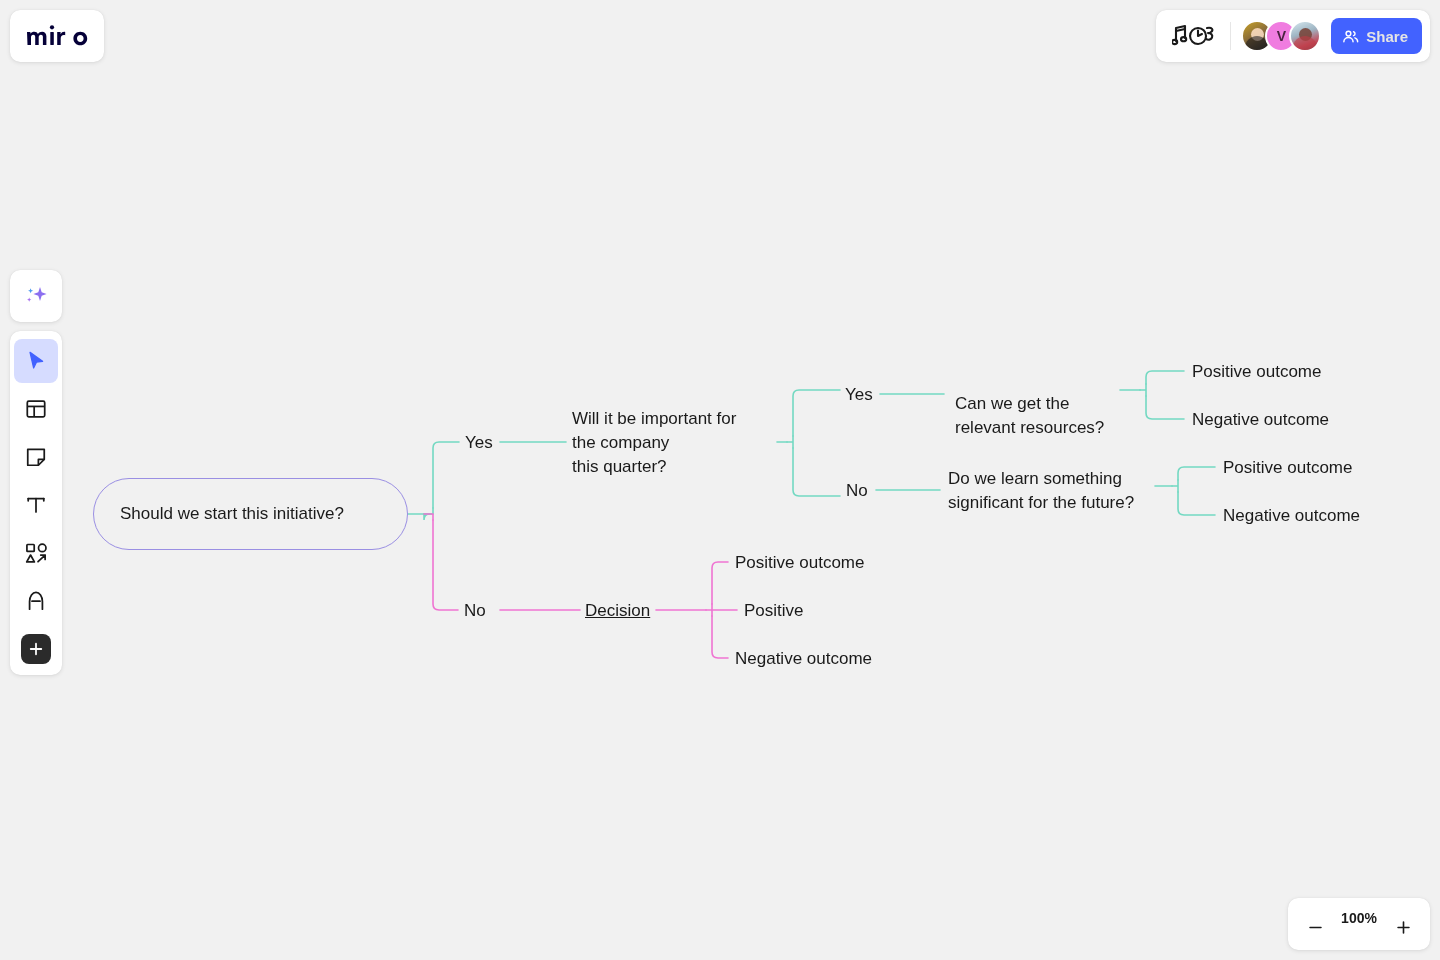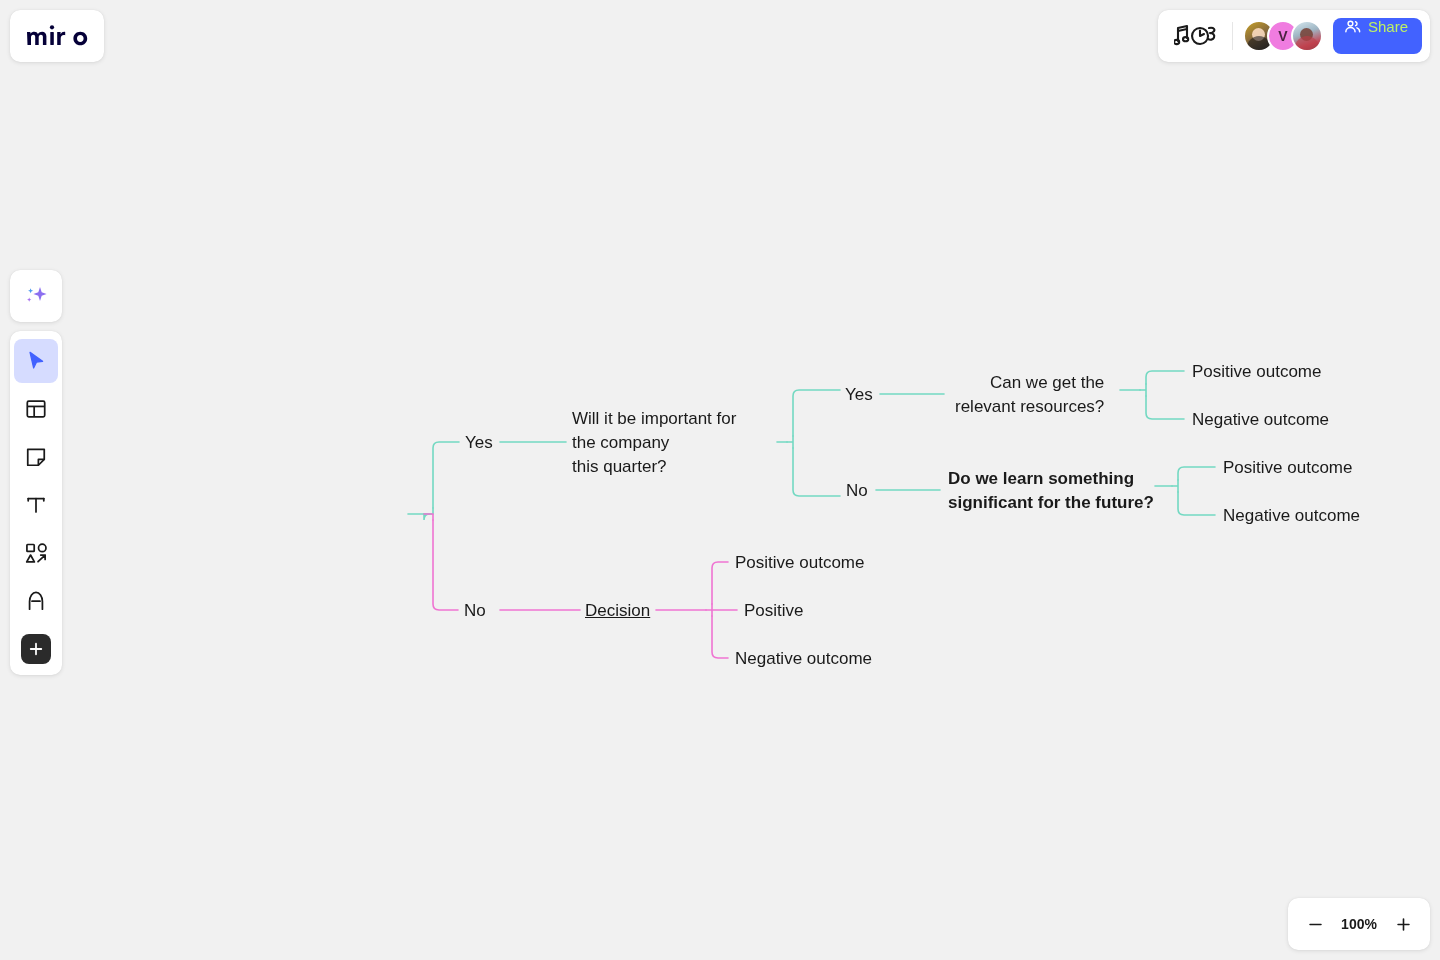--- a/index.html
+++ b/index.html
@@ -67,25 +67,25 @@
   .avatar .body {
     position: absolute; width: 24px; height: 14px; border-radius: 12px 12px 0 0;
     background: rgba(20,20,25,.55); bottom: 0;
   }
   .avatar.a3 .face { background: rgba(120,70,60,.9); }
   .avatar.a3 .body { background: rgba(190,60,70,.6); }
 
   .share-btn {
     height: 36px;
     background: #4262ff;
-    color: #bef264;
+    color: #e5e5e5;
     border-radius: 8px;
-    display: flex; align-items: flex-start; gap: 7px;
+    display: flex; align-items: center; gap: 7px;
     padding: 0 14px 0 11px;
-    font-size: 15px; font-weight: 400;
+    font-size: 15px; font-weight: 700;
     cursor: pointer;
     border: none;
     font-family: "Liberation Sans", sans-serif;
   }
 
   
   .ai-card {
     position: absolute; left: 10px; top: 270px;
     width: 52px; height: 52px;
     background: #ffffff; border-radius: 10px;
@@ -179,39 +179,42 @@
       <path d="M500 610 H580"></path>
 
       <path d="M656 610 H706"></path>
       <path d="M712 604 V568 Q712 562 718 562 H728"></path>
       <path d="M712 616 V652 Q712 658 718 658 H728"></path>
       <path d="M706 610 H712 M712 610 V604 M712 610 V616"></path>
       <path d="M712 610 H737"></path>
     </g>
   </svg>
 
+  <div class="node root" style="left:93px; top:478px; width:315px;">
+    <span>Should we start this initiative?</span>
+  </div>
 
   <div class="node" style="left:465px; top:431px;">Yes</div>
 
   <div class="node" style="left:572px; top:407px;">Will it be important for
 the company
 this quarter?</div>
 
   <div class="node" style="left:845px; top:383px;">Yes</div>
 
-  <div class="node" style="left:955px; top:371px;text-align:right;">Can we get the
+  <div class="node" style="left:955px; top:392px;">Can we get the
 relevant resources?</div>
 
   <div class="node" style="left:1192px; top:360px;">Positive outcome</div>
 
   <div class="node" style="left:1192px; top:408px;">Negative outcome</div>
 
   <div class="node" style="left:846px; top:479px;">No</div>
 
-  <div class="node" style="left:948px; top:467px;font-weight:bold;">Do we learn something
+  <div class="node" style="left:948px; top:467px;">Do we learn something
 significant for the future?</div>
 
   <div class="node" style="left:1223px; top:456px;">Positive outcome</div>
 
   <div class="node" style="left:1223px; top:504px;">Negative outcome</div>
 
   <div class="node" style="left:464px; top:599px;">No</div>
 
   <div class="node" style="left:585px; top:599px;text-decoration:underline;">Decision</div>
 
@@ -335,21 +338,21 @@
 
     <div class="tool add">
       <svg width="16" height="16" viewBox="0 0 20 20" fill="none" stroke="#ffffff" stroke-width="2.2" stroke-linecap="round">
         <path d="M10 3.4 V16.6 M3.4 10 H16.6"></path>
       </svg>
     </div>
   </div>
 
   <div style="position:absolute; right:10px; bottom:10px; height:52px; background:#fff;
               border-radius:10px; box-shadow:0 1px 4px rgba(0,0,0,.10), 0 0 1px rgba(0,0,0,.10);
-              display:flex; align-items:center; padding:12px 10px; gap:4px;">
+              display:flex; padding:12px 10px; gap:4px;">
     <div style="width:34px;height:34px;display:flex;align-items:center;justify-content:center;
                 cursor:pointer;border-radius:6px;">
       <svg width="17" height="17" viewBox="0 0 20 20" fill="none" stroke="#1a1a1a" stroke-width="1.9" stroke-linecap="round">
         <path d="M3.6 10 H16.4"></path>
       </svg>
     </div>
     <div style="min-width:46px;text-align:center;font-size:14px;font-weight:600;color:#1a1a1a;
                 cursor:pointer;">100%</div>
     <div style="width:34px;height:34px;display:flex;align-items:center;justify-content:center;
                 cursor:pointer;border-radius:6px;">

